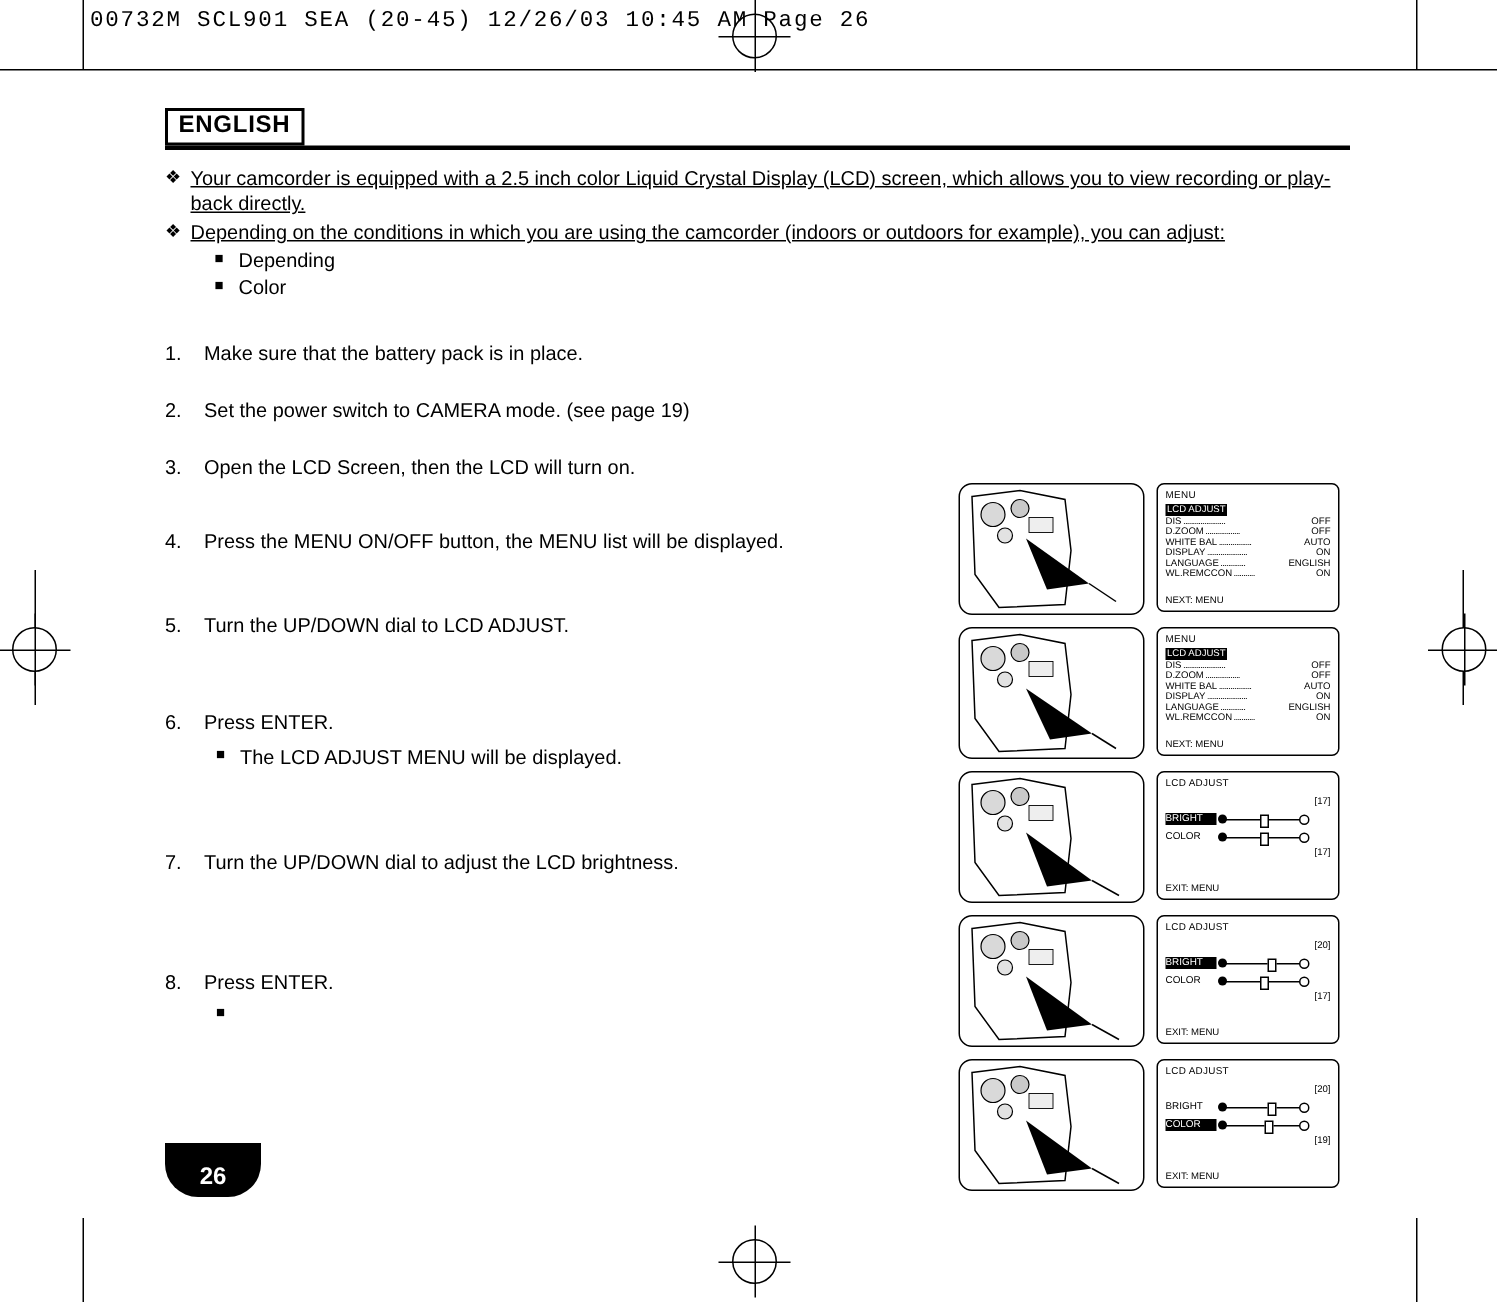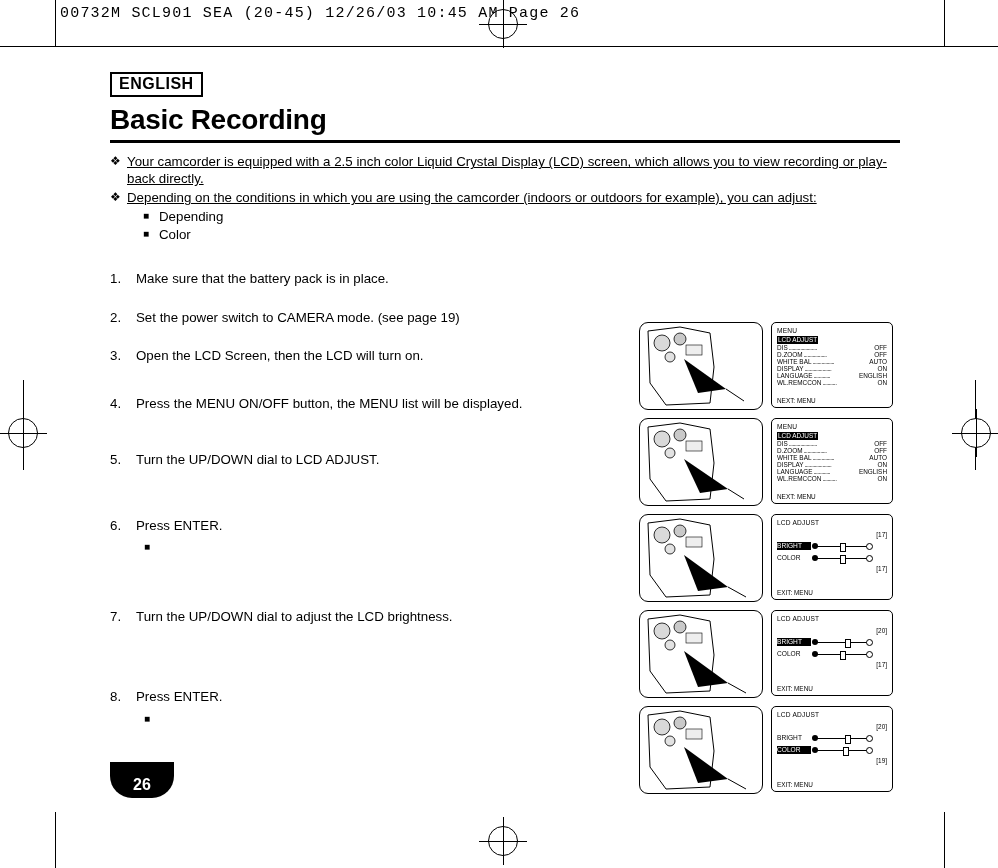--- a/index.html
+++ b/index.html
@@ -332,21 +332,20 @@
 <div class="reg-mark" style="left:8px; top:418px;"></div>
 <div class="reg-mark" style="left:961px; top:418px;"></div>
 <div class="reg-mark" style="left:488px; top:826px;"></div>
 
 <div class="print-header">00732M SCL901 SEA (20-45)  12/26/03 10:45 AM  Page 26</div>
 
 <div class="page">
 
   <span class="lang-badge">ENGLISH</span>
 
-  <div class="page-title">Basic Recording</div>
   <div class="title-rule"></div>
 
 
   <div class="bullets">
     <div class="bullet-row">
       <span class="bullet-mark">❖</span>
       <span class="bullet-text">Your camcorder is equipped with a 2.5 inch color Liquid Crystal Display (LCD) screen, which allows you to view recording or play-back directly.</span>
     </div>
     <div class="bullet-row">
       <span class="bullet-mark">❖</span>
@@ -382,20 +381,21 @@
     <div class="step" style="margin-top:39px;">
       <span class="step-num">5.</span>
       <span class="step-body">Turn the UP/DOWN dial to LCD ADJUST.</span>
     </div>
     <div class="step" style="margin-top:48px;">
       <span class="step-num">6.</span>
       <span class="step-body">
         <span>Press ENTER.</span>
         <span class="step-sub">
           <span class="sq">■</span>
+          <span>The LCD ADJUST MENU will be displayed.</span>
         </span>
       </span>
     </div>
     <div class="step" style="margin-top:53px;">
       <span class="step-num">7.</span>
       <span class="step-body">Turn the UP/DOWN dial to adjust the LCD brightness.</span>
     </div>
     <div class="step" style="margin-top:63px;">
       <span class="step-num">8.</span>
       <span class="step-body">

